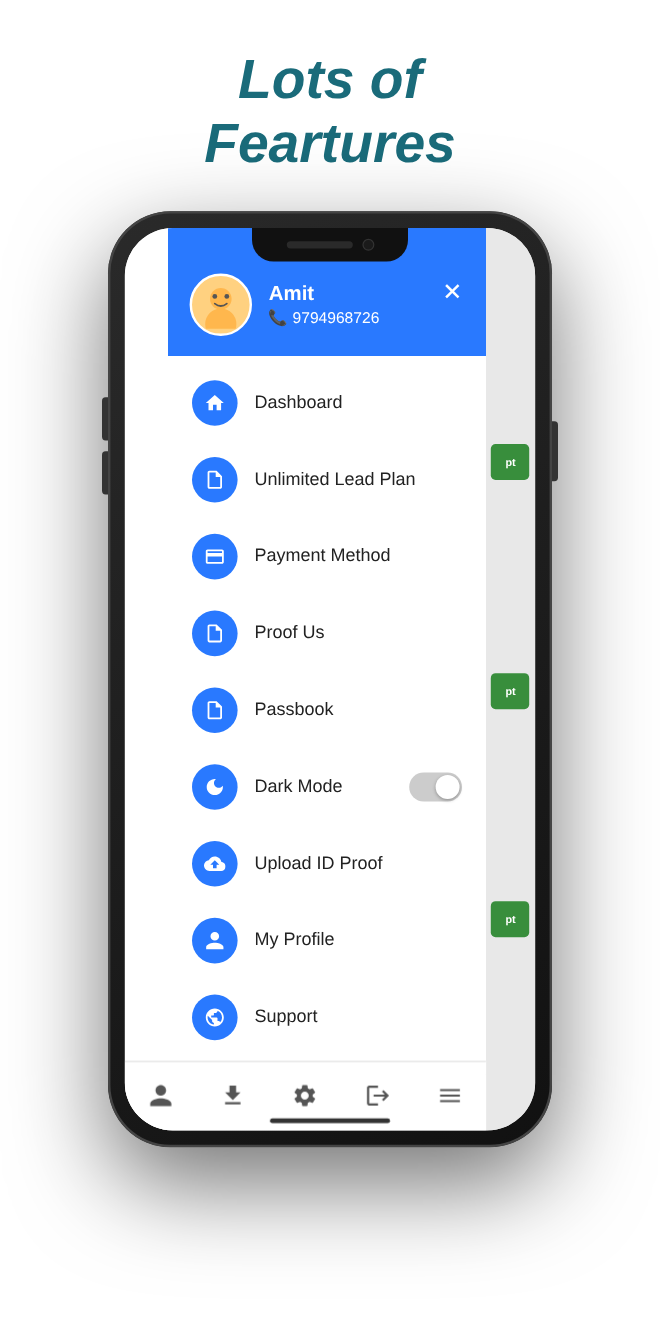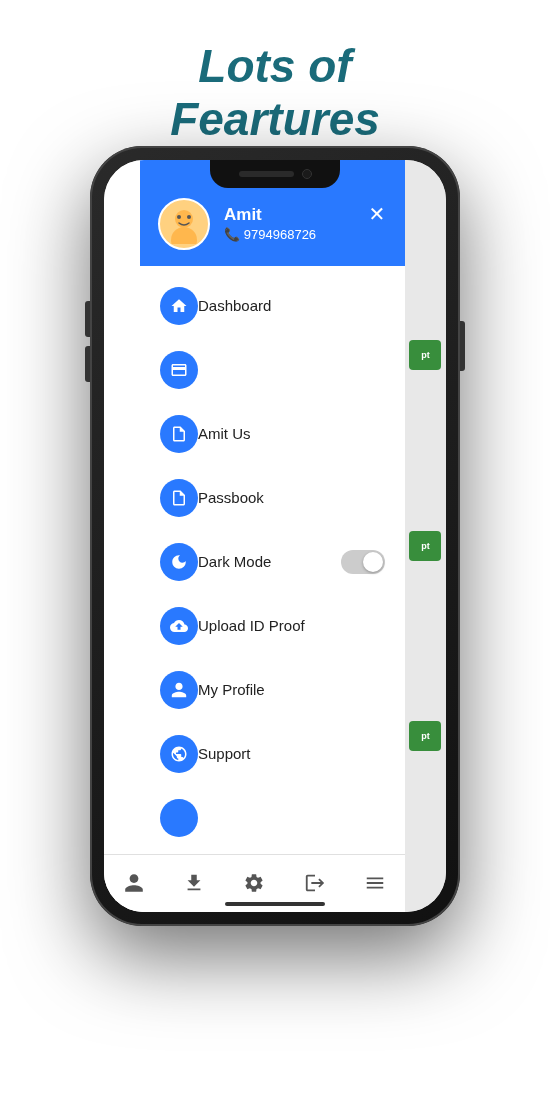--- a/index.html
+++ b/index.html
@@ -11,20 +11,21 @@
       font-family: 'Segoe UI', Arial, sans-serif;
       overflow: hidden;
       display: flex;
       flex-direction: column;
       align-items: center;
     }
 
     .page-title {
       text-align: center;
       margin-top: 40px;
+      margin-bottom: 30px;
       color: #1a6b7a;
       font-size: 46px;
       font-weight: 900;
       font-style: italic;
       line-height: 1.15;
     }
 
     .phone-wrapper {
       position: relative;
       width: 370px;
@@ -186,21 +187,21 @@
       flex: 1;
       overflow-y: auto;
       padding: 8px 0;
     }
 
     .menu-item {
       display: flex;
       align-items: center;
       padding: 13px 20px;
       cursor: pointer;
-      gap: 0;
+      gap: 14px;
     }
 
     .menu-icon {
       width: 38px;
       height: 38px;
       border-radius: 50%;
       background: #2979ff;
       display: flex;
       align-items: center;
       justify-content: center;
@@ -374,36 +375,45 @@
 
           <div class="menu-item">
             <div class="menu-icon">
               <svg width="18" height="18" viewBox="0 0 24 24" fill="white">
                   <path d="M10 20v-6h4v6h5v-8h3L12 3 2 12h3v8z"></path>
                 </svg>
             </div>
             <span class="menu-label">Dashboard</span>
           </div>
 
+          <div class="menu-item">
+            <div class="menu-icon">
+              <svg width="18" height="18" viewBox="0 0 24 24" fill="white">
+                  <path d="M14 2H6c-1.1 0-2 .9-2 2v16c0 1.1.9 2 2 2h12c1.1 0 2-.9 2-2V8l-6-6zm4 18H6V4h7v5h5v11z"></path>
+                </svg>
+            </div>
+            <span class="menu-label">Unlimited Lead Plan</span>
+          </div>
 
           <div class="menu-item">
             <div class="menu-icon">
               <svg width="18" height="18" viewBox="0 0 24 24" fill="white">
                   <path d="M20 4H4c-1.11 0-2 .89-2 2v12c0 1.11.89 2 2 2h16c1.11 0 2-.89 2-2V6c0-1.11-.89-2-2-2zm0 14H4v-6h16v6zm0-10H4V6h16v2z"></path>
                 </svg>
             </div>
+            <span class="menu-label">Payment Method</span>
           </div>
 
           <div class="menu-item">
             <div class="menu-icon">
               <svg width="18" height="18" viewBox="0 0 24 24" fill="white">
                   <path d="M14 2H6c-1.1 0-2 .9-2 2v16c0 1.1.9 2 2 2h12c1.1 0 2-.9 2-2V8l-6-6zm4 18H6V4h7v5h5v11z"></path>
                 </svg>
             </div>
-            <span class="menu-label">Amit Us</span>
+            <span class="menu-label">Proof Us</span>
           </div>
 
           <div class="menu-item">
             <div class="menu-icon">
               <svg width="18" height="18" viewBox="0 0 24 24" fill="white">
                   <path d="M14 2H6c-1.1 0-2 .9-2 2v16c0 1.1.9 2 2 2h12c1.1 0 2-.9 2-2V8l-6-6zm4 18H6V4h7v5h5v11z"></path>
                 </svg>
             </div>
             <span class="menu-label">Passbook</span>
           </div>

